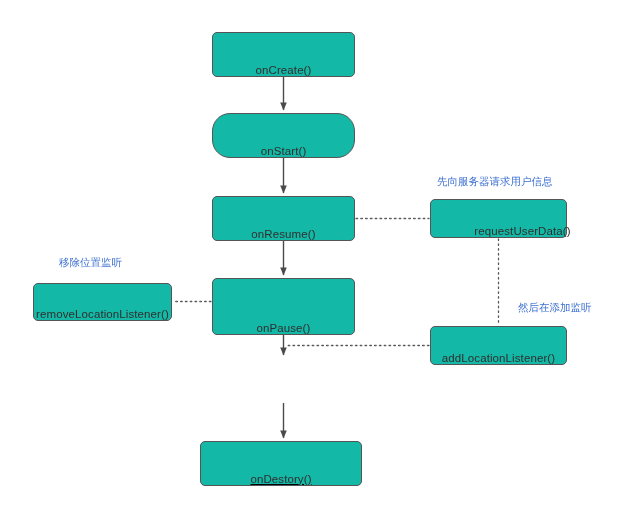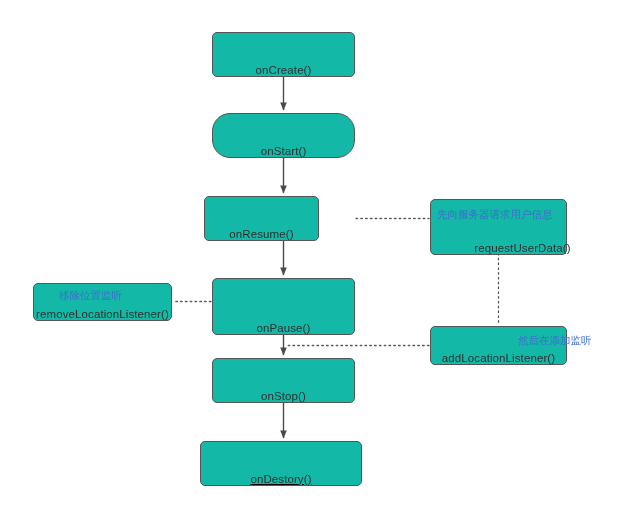--- a/index.html
+++ b/index.html
@@ -43,22 +43,21 @@
     white-space: nowrap;
     line-height: 1;
   }
   .annotation {
     position: absolute;
     font-size: 10.5px;
     color: #3c6fd0;
     white-space: nowrap;
     line-height: 1;
     z-index: 3;
-    font-family: Liberation Sans, sans-serif;
-    margin-top: 32px;
+    font-family: Liberation Serif, serif;
   }
 </style>
 </head>
 <body>
 
 <div id="canvas">
 
   <svg id="edges" width="640" height="510" viewBox="0 0 640 510" xmlns="http://www.w3.org/2000/svg">
     <defs>
       <marker id="arrowhead" markerWidth="9" markerHeight="9" refX="7.6" refY="3.3" orient="auto" markerUnits="userSpaceOnUse">
@@ -77,34 +76,31 @@
     <line x1="429" y1="345.5" x2="285" y2="345.5" stroke="#5a5a5a" stroke-width="1.3" stroke-dasharray="1.6 3.2" stroke-linecap="round"></line>
     <line x1="211" y1="301.5" x2="173" y2="301.5" stroke="#5a5a5a" stroke-width="1.3" stroke-dasharray="1.6 3.2" stroke-linecap="round"></line>
   </svg>
 
   <div class="node" style="left:212px; top:32px; width:143px; height:45px;">
     <span class="node-label">onCreate()</span>
   </div>
   <div class="node" style="left:212px; top:113px; width:143px; height:45px;border-radius:18px;">
     <span class="node-label">onStart()</span>
   </div>
-  <div class="node" style="left:204px; top:196px; width:115px; height:45px;">
+  <div class="node" style="left:212px; top:196px; width:143px; height:45px;">
     <span class="node-label">onResume()</span>
   </div>
   <div class="node" style="left:212px; top:278px; width:143px; height:57px;">
     <span class="node-label">onPause()</span>
   </div>
-  <div class="node" style="left:212px; top:358px; width:143px; height:45px;">
-    <span class="node-label">onStop()</span>
-  </div>
   <div class="node" style="left:200px; top:441px; width:162px; height:45px;text-decoration:underline;">
     <span class="node-label">onDestory()</span>
   </div>
 
-  <div class="node" style="left:430px; top:199px; width:137px; height:56px;padding-left:48px;">
+  <div class="node" style="left:430px; top:199px; width:137px; height:39px;padding-left:48px;">
     <span class="node-label">requestUserData()</span>
   </div>
   <div class="node" style="left:430px; top:326px; width:137px; height:39px;">
     <span class="node-label">addLocationListener()</span>
   </div>
   <div class="node" style="left:33px; top:283px; width:139px; height:38px;">
     <span class="node-label">removeLocationListener()</span>
   </div>
 
   <div class="annotation" style="left:437px; top:177px;">先向服务器请求用户信息</div>

